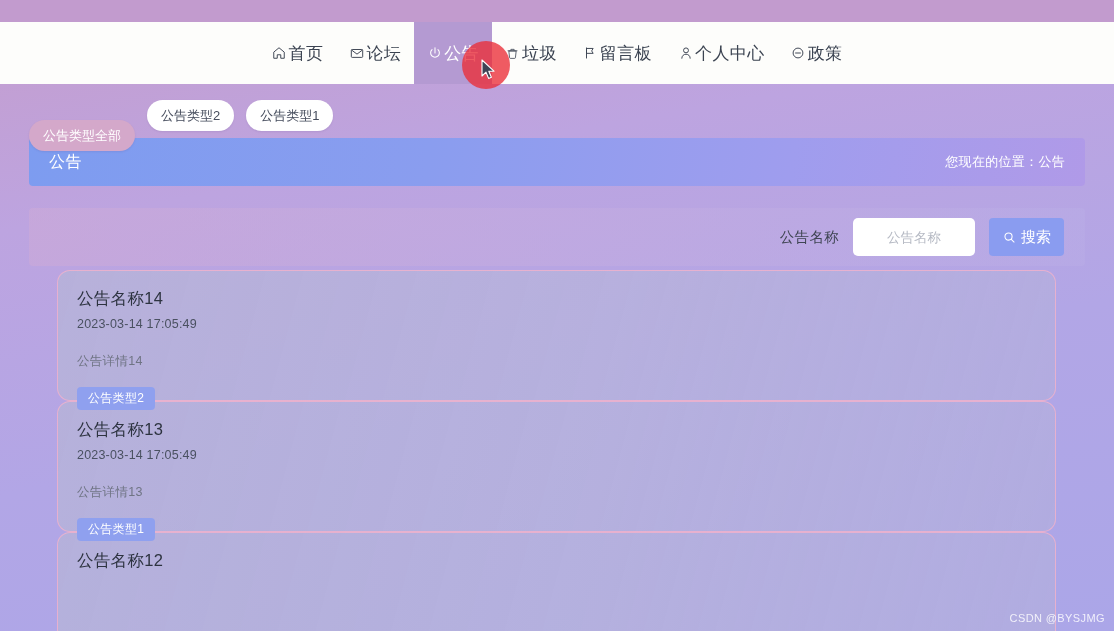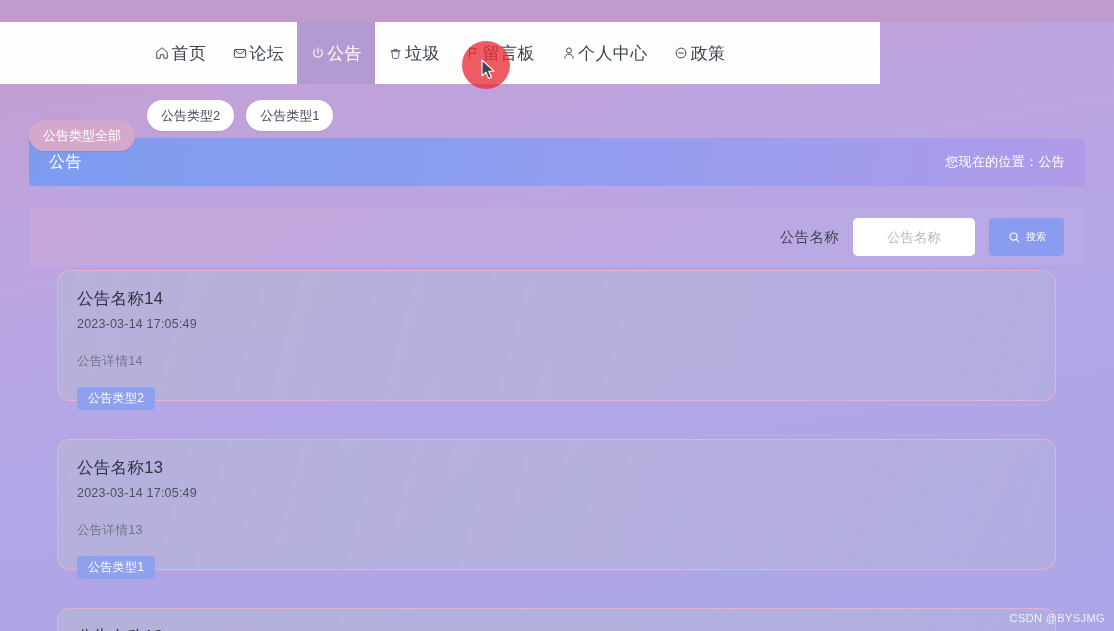--- a/index.html
+++ b/index.html
@@ -22,21 +22,21 @@
     top: 0; left: 0;
     width: 1114px;
     height: 22px;
     background: #c29bce;
   }
 
   
   .navbar {
     position: absolute;
     top: 22px; left: 0;
-    width: 880px;
+    width: 1114px;
     height: 62px;
     background: #fdfdfb;
     display: flex;
     align-items: center;
     justify-content: center;
     z-index: 5;
   }
   .nav-inner {
     display: flex;
     align-items: stretch;
@@ -178,21 +178,21 @@
     outline: none;
   }
   .search-input::placeholder { color: #b6bac4; }
   .search-btn {
     width: 75px;
     height: 38px;
     border: none;
     border-radius: 4px;
     background: #8a9cf0;
     color: #ffffff;
-    font-size: 10px;
+    font-size: 15px;
     font-family: inherit;
     display: flex;
     align-items: center;
     justify-content: center;
     gap: 4px;
     cursor: pointer;
   }
 
   
   .list {
@@ -200,21 +200,20 @@
     top: 270px;
     left: 57px;
     width: 999px;
   }
   .card {
     width: 999px;
     border: 1px solid rgba(240,178,205,.85);
     border-radius: 13px;
     background: linear-gradient(105deg, rgba(182,180,216,.78) 0%, rgba(183,180,219,.72) 55%, rgba(180,176,220,.62) 100%);
     padding: 17px 19px 18px 19px;
-    margin-bottom: 38px;
     cursor: pointer;
   }
   .card-title {
     font-size: 16.5px;
     color: #2d3340;
     letter-spacing: .3px;
     margin-bottom: 7px;
   }
   .card-date {
     font-size: 12.5px;

